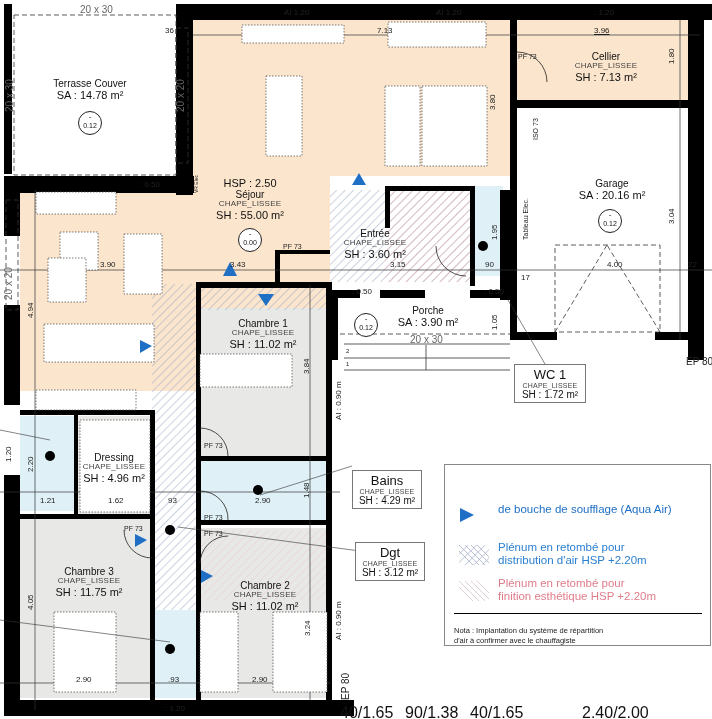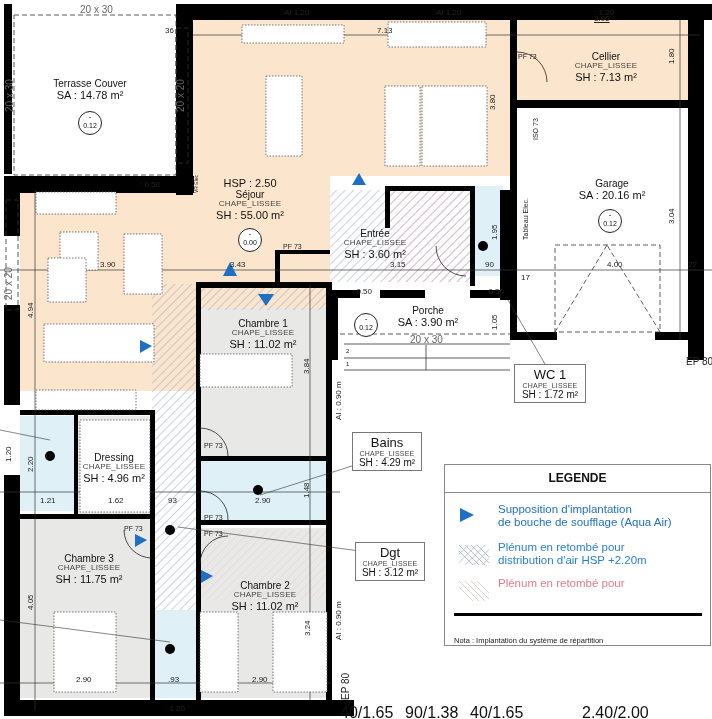--- a/index.html
+++ b/index.html
@@ -12,21 +12,21 @@
   .dim { position:absolute; font-size:8px; color:#222; white-space:nowrap; }
   .vdim { position:absolute; font-size:8px; color:#222; white-space:nowrap; transform:rotate(-90deg); transform-origin:left top; }
   .boxed { position:absolute; background:#fff; border:1px solid #777; text-align:center; padding:2px 4px; }
   .lvl { position:absolute; width:22px; height:22px; border:1px solid #222; border-radius:50%; font-size:7px; text-align:center; line-height:28px; background:#fff; }
   .lvl::before { content:"-"; position:absolute; left:0; right:0; top:-9px; font-size:8px; }
   .bottom-lbl { position:absolute; font-size:16px; color:#111; white-space:nowrap; }
   #legend { position:absolute; left:444px; top:464px; width:265px; height:180px; border:1px solid #888; background:#fff; }
   #legend .lg-title { height:27px; border-bottom:1px solid #888; font-weight:bold; font-size:12px; text-align:center; line-height:27px; }
   #legend .lg-row { position:absolute; left:0; width:100%; }
   #legend .lg-text { position:absolute; left:53px; font-size:11.5px; line-height:13px; }
-  #legend .lg-note { position:absolute; left:9px; top:148px; font-size:7.5px; line-height:10px; color:#222; border-top:3px solid #000000; width:248px; padding-top:20px; }
+  #legend .lg-note { position:absolute; left:9px; top:148px; font-size:7.5px; line-height:10px; color:#222; border-top:1px solid #000000; width:248px; padding-top:12px; }
 </style>
 </head>
 <body>
 
 <svg id="plan" width="712" height="719" viewBox="0 0 712 719" xmlns="http://www.w3.org/2000/svg">
   <defs>
     <pattern id="hatchBlue" patternUnits="userSpaceOnUse" width="6" height="6" patternTransform="rotate(45)">
       <line x1="0" y1="0" x2="0" y2="6" stroke="#9aa6c4" stroke-width="1"></line>
     </pattern>
     <pattern id="hatchPink" patternUnits="userSpaceOnUse" width="6" height="6" patternTransform="rotate(45)">
@@ -215,57 +215,57 @@
   <div class="room-sub" style="font-size:7px;">CHAPE_LISSEE</div>
   <div class="room-area" style="font-size:10px;">SH : 1.72 m²</div>
 </div>
 
 <div class="lbl" style="left:218px;top:318px;width:90px;">
   <div class="room-name">Chambre 1</div>
   <div class="room-sub">CHAPE_LISSEE</div>
   <div class="room-area">SH : 11.02 m²</div>
 </div>
 
-<div class="boxed" style="left:352px;top:432px;width:60px;">
+<div class="boxed" style="left:352px;top:470px;width:60px;">
   <div class="room-name" style="font-size:13px;">Bains</div>
   <div class="room-sub" style="font-size:7px;">CHAPE_LISSEE</div>
   <div class="room-area" style="font-size:10px;">SH : 4.29 m²</div>
 </div>
 
 <div class="lbl" style="left:78px;top:452px;width:72px;">
   <div class="room-name">Dressing</div>
   <div class="room-sub">CHAPE_LISSEE</div>
   <div class="room-area">SH : 4.96 m²</div>
 </div>
 
 <div class="boxed" style="left:355px;top:542px;width:60px;">
   <div class="room-name" style="font-size:13px;">Dgt</div>
   <div class="room-sub" style="font-size:7px;">CHAPE_LISSEE</div>
   <div class="room-area" style="font-size:10px;">SH : 3.12 m²</div>
 </div>
 
-<div class="lbl" style="left:44px;top:553px;width:90px;">
+<div class="lbl" style="left:44px;top:566px;width:90px;">
   <div class="room-name">Chambre 3</div>
   <div class="room-sub">CHAPE_LISSEE</div>
   <div class="room-area">SH : 11.75 m²</div>
 </div>
 
 <div class="lbl" style="left:220px;top:580px;width:90px;">
   <div class="room-name">Chambre 2</div>
   <div class="room-sub">CHAPE_LISSEE</div>
   <div class="room-area">SH : 11.02 m²</div>
 </div>
 
 <div class="dim" style="left:80px;top:4px;font-size:10px;color:#666;">20 x 30</div>
 <div class="vdim" style="left:4px;top:112px;font-size:10px;color:#666;">20 x 30</div>
 <div class="vdim" style="left:175px;top:112px;font-size:10px;color:#666;">20 x 20</div>
 <div class="vdim" style="left:3px;top:300px;font-size:10px;color:#666;">20 x 20</div>
 <div class="dim" style="left:410px;top:334px;font-size:10px;color:#666;">20 x 30</div>
 <div class="dim" style="left:345px;top:26px;margin-left:32px;">7.13</div>
-<div class="dim" style="left:594px;top:14px;text-decoration:underline;">3.96</div>
+<div class="dim" style="left:594px;top:26px;text-decoration:underline;">3.96</div>
 <div class="dim" style="left:100px;top:260px;">3.90</div>
 <div class="dim" style="left:230px;top:260px;">3.43</div>
 <div class="dim" style="left:390px;top:260px;">3.15</div>
 <div class="dim" style="left:598px;top:260px;padding-left:9px;">4.00</div>
 <div class="dim" style="left:485px;top:260px;">90</div>
 <div class="dim" style="left:521px;top:273px;">17</div>
 <div class="dim" style="left:688px;top:260px;">22</div>
 <div class="dim" style="left:165px;top:26px;">36</div>
 <div class="vdim" style="left:26px;top:318px;">4.94</div>
 <div class="vdim" style="left:488px;top:110px;">3.80</div>
@@ -309,27 +309,25 @@
 <div class="vdim" style="left:340px;top:700px;font-size:10px;">EP 80</div>
 <div class="dim" style="left:346px;top:348px;font-size:6px;">2</div>
 <div class="dim" style="left:346px;top:361px;font-size:6px;">1</div>
 
 <div class="bottom-lbl" style="left:340px;top:704px;">40/1.65</div>
 <div class="bottom-lbl" style="left:405px;top:704px;">90/1.38</div>
 <div class="bottom-lbl" style="left:470px;top:704px;">40/1.65</div>
 <div class="bottom-lbl" style="left:582px;top:704px;">2.40/2.00</div>
 
 <div id="legend">
-  <div class="lg-title">LEGENDE</div>
   <div class="lg-row" style="top:38px;">
     <svg style="position:absolute;left:14px;top:4px;" width="16" height="16">
         <polygon points="1,1 15,8 1,15" fill="#1f6fc5"></polygon>
       </svg>
     <div class="lg-text" style="color:#1f6fc5;">
-      <div>Supposition d'implantation</div>
       <div>de bouche de soufflage (Aqua Air)</div>
     </div>
   </div>
   <div class="lg-row" style="top:76px;">
     <svg style="position:absolute;left:14px;top:4px;" width="30" height="20">
         <rect x="0" y="0" width="30" height="20" fill="url(#hatchBlue)"></rect>
       <g stroke="#a6b0c7" stroke-width="0.8">
           <line x1="0" y1="6" x2="14" y2="20"></line>
           <line x1="0" y1="0" x2="20" y2="20"></line>
           <line x1="6" y1="0" x2="26" y2="20"></line>
@@ -347,18 +345,20 @@
       <g stroke="#d8c4c6" stroke-width="0.8">
           <line x1="0" y1="6" x2="14" y2="20"></line>
           <line x1="0" y1="0" x2="20" y2="20"></line>
           <line x1="6" y1="0" x2="26" y2="20"></line>
           <line x1="12" y1="0" x2="30" y2="18"></line>
           <line x1="18" y1="0" x2="30" y2="12"></line>
         </g>
       </svg>
     <div class="lg-text" style="color:#e07c8a;">
       <div>Plénum en retombé pour</div>
+      <div>finition esthétique HSP +2.20m</div>
     </div>
   </div>
   <div class="lg-note">
     <div>Nota : Implantation du système de répartition</div>
+    <div>d'air à confirmer avec le chauffagiste</div>
   </div>
 </div>
 
 </body></html>

